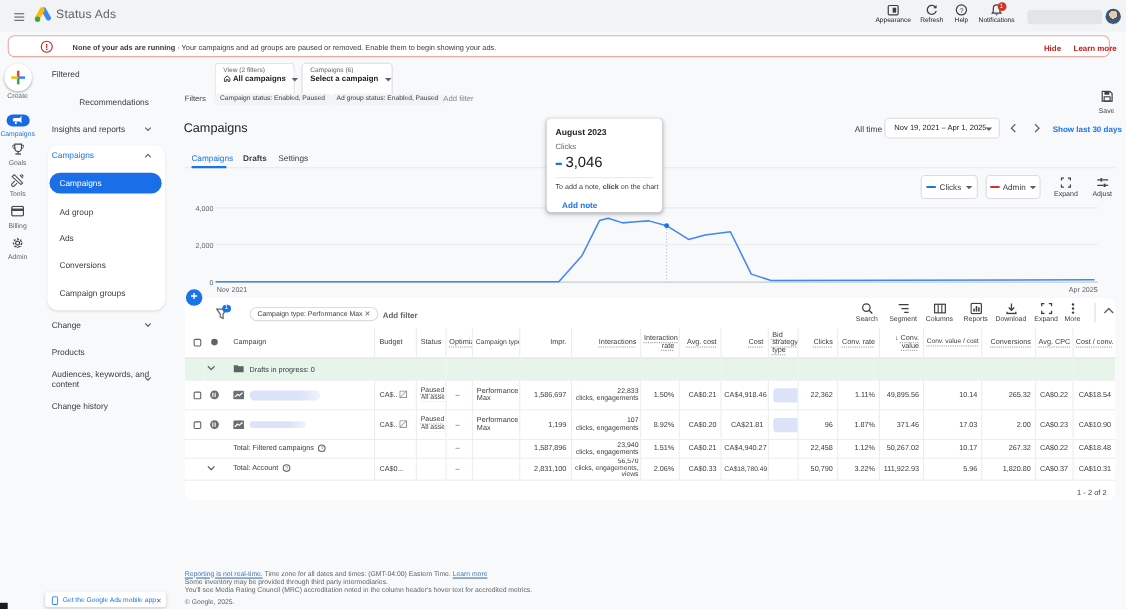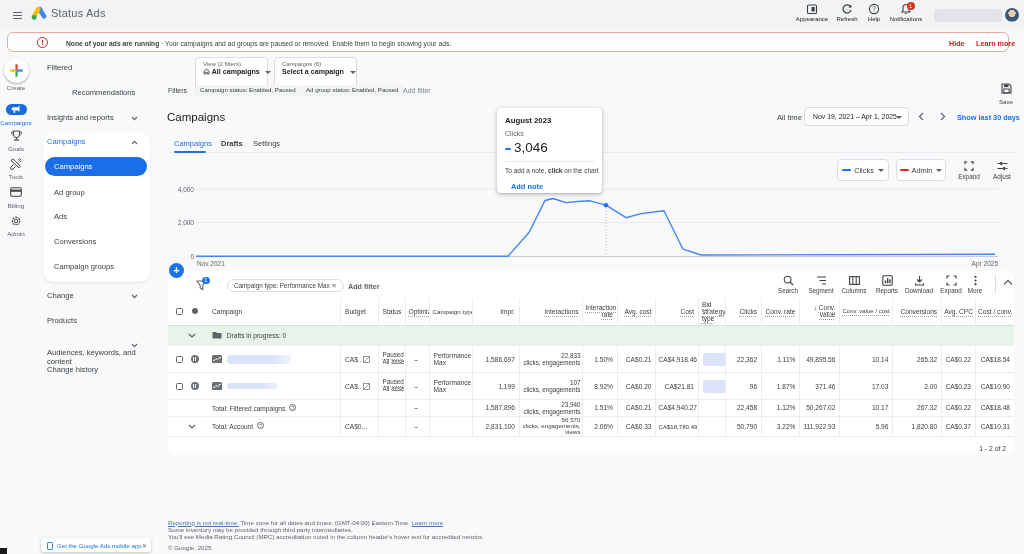--- a/index.html
+++ b/index.html
@@ -195,21 +195,21 @@
   <div class="subnav-item" style="top:56px;">Ad group</div>
   <div class="subnav-item" style="top:80px;">Ads</div>
   <div class="subnav-item" style="top:105px;">Conversions</div>
   <div class="subnav-item" style="top:130px;">Campaign groups</div>
 </div>
 <div class="nav-item" style="top:291px;">Change</div>
 <div class="nav-chev" style="top:293px;"><svg width="7" height="5" viewBox="0 0 7 5">
       <path d="M1 1 L3.5 3.6 L6 1" fill="none" stroke="#5f6368" stroke-width="1.1"></path>
     </svg></div>
 <div class="nav-item" style="top:316px;">Products</div>
-<div class="nav-item" style="top:336px; width:105px; white-space:normal; line-height:9px;margin-top:12px;">Audiences, keywords, and content</div>
+<div class="nav-item" style="top:336px; width:105px; white-space:normal; line-height:9px;">Audiences, keywords, and content</div>
 <div class="nav-chev" style="top:342px;"><svg width="7" height="5" viewBox="0 0 7 5">
       <path d="M1 1 L3.5 3.6 L6 1" fill="none" stroke="#5f6368" stroke-width="1.1"></path>
     </svg></div>
 <div class="nav-item" style="top:365px;">Change history</div>
 
 <div class="chip2" style="left:169px; width:73px; border-bottom:2.5px solid #1a73e8; border-radius:4px 4px 3px 3px;">
   <div class="l1">View (2 filters)</div>
   <div class="l2"><svg width="7" height="7" viewBox="0 0 7 7" style="vertical-align:-1px;">
         <path d="M1 3.2 L3.5 1 L6 3.2 L6 6 L4.3 6 L4.3 4.2 L2.7 4.2 L2.7 6 L1 6 Z" fill="none" stroke="#3c4043" stroke-width="0.9"></path>
       </svg> All campaigns <span class="caret" style="margin-left:3px;"></span></div>

